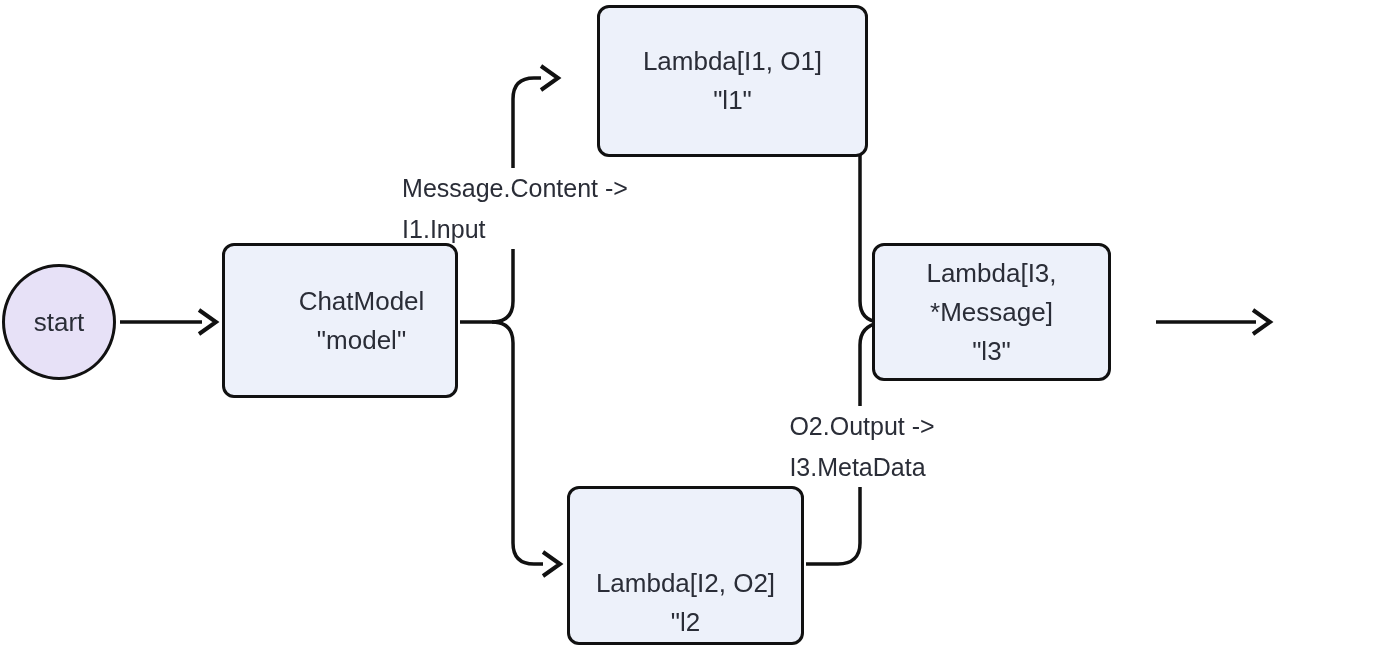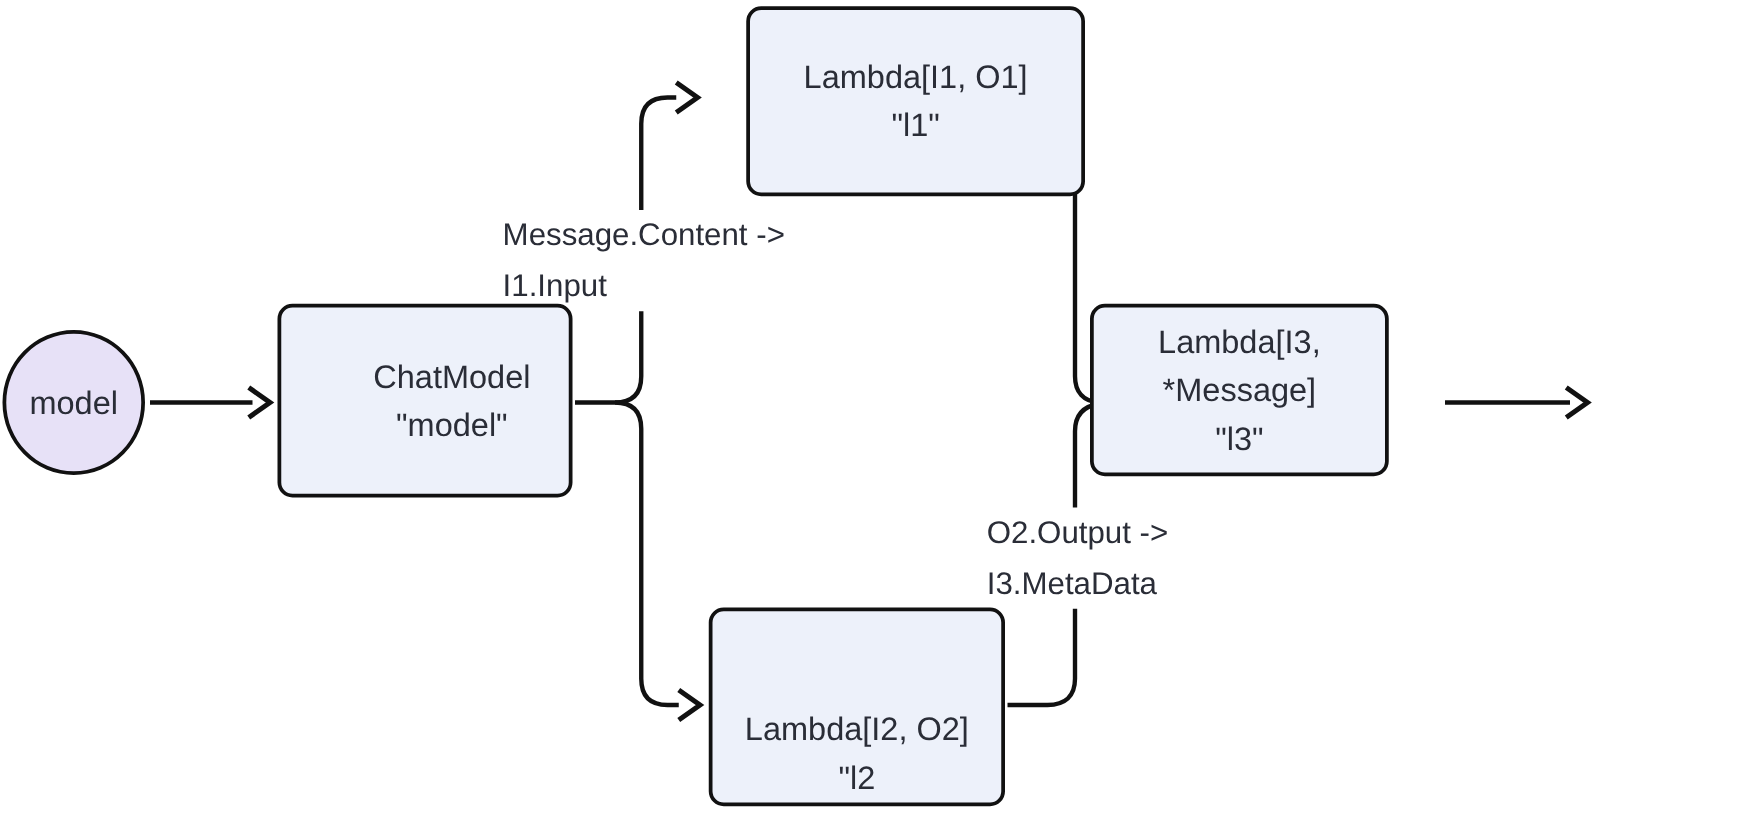--- a/index.html
+++ b/index.html
@@ -71,21 +71,21 @@
     <path class="line" d="M 1156 322 H 1256"></path>
     <path class="head" d="M 1253 310 L 1270 322 L 1253 334"></path>
   </svg>
 
   <div class="edge-label" style="left:515px;top:168px;">Message.Content -&gt;
 I1.Input</div>
   <div class="edge-label" style="left:862px;top:406px;">O2.Output -&gt;
 I3.MetaData</div>
 
   <div class="node circle" style="left:2px;top:264px;width:114px;height:116px;">
-    <span>model</span>
+    <span>start</span>
   </div>
 
   <div class="node box" style="left:222px;top:243px;width:236px;height:155px;padding-left:43px;">
     <span>ChatModel
 "model"</span>
   </div>
 
   <div class="node box" style="left:597px;top:5px;width:271px;height:152px;">
     <span>Lambda[I1, O1]
 "l1"</span>

